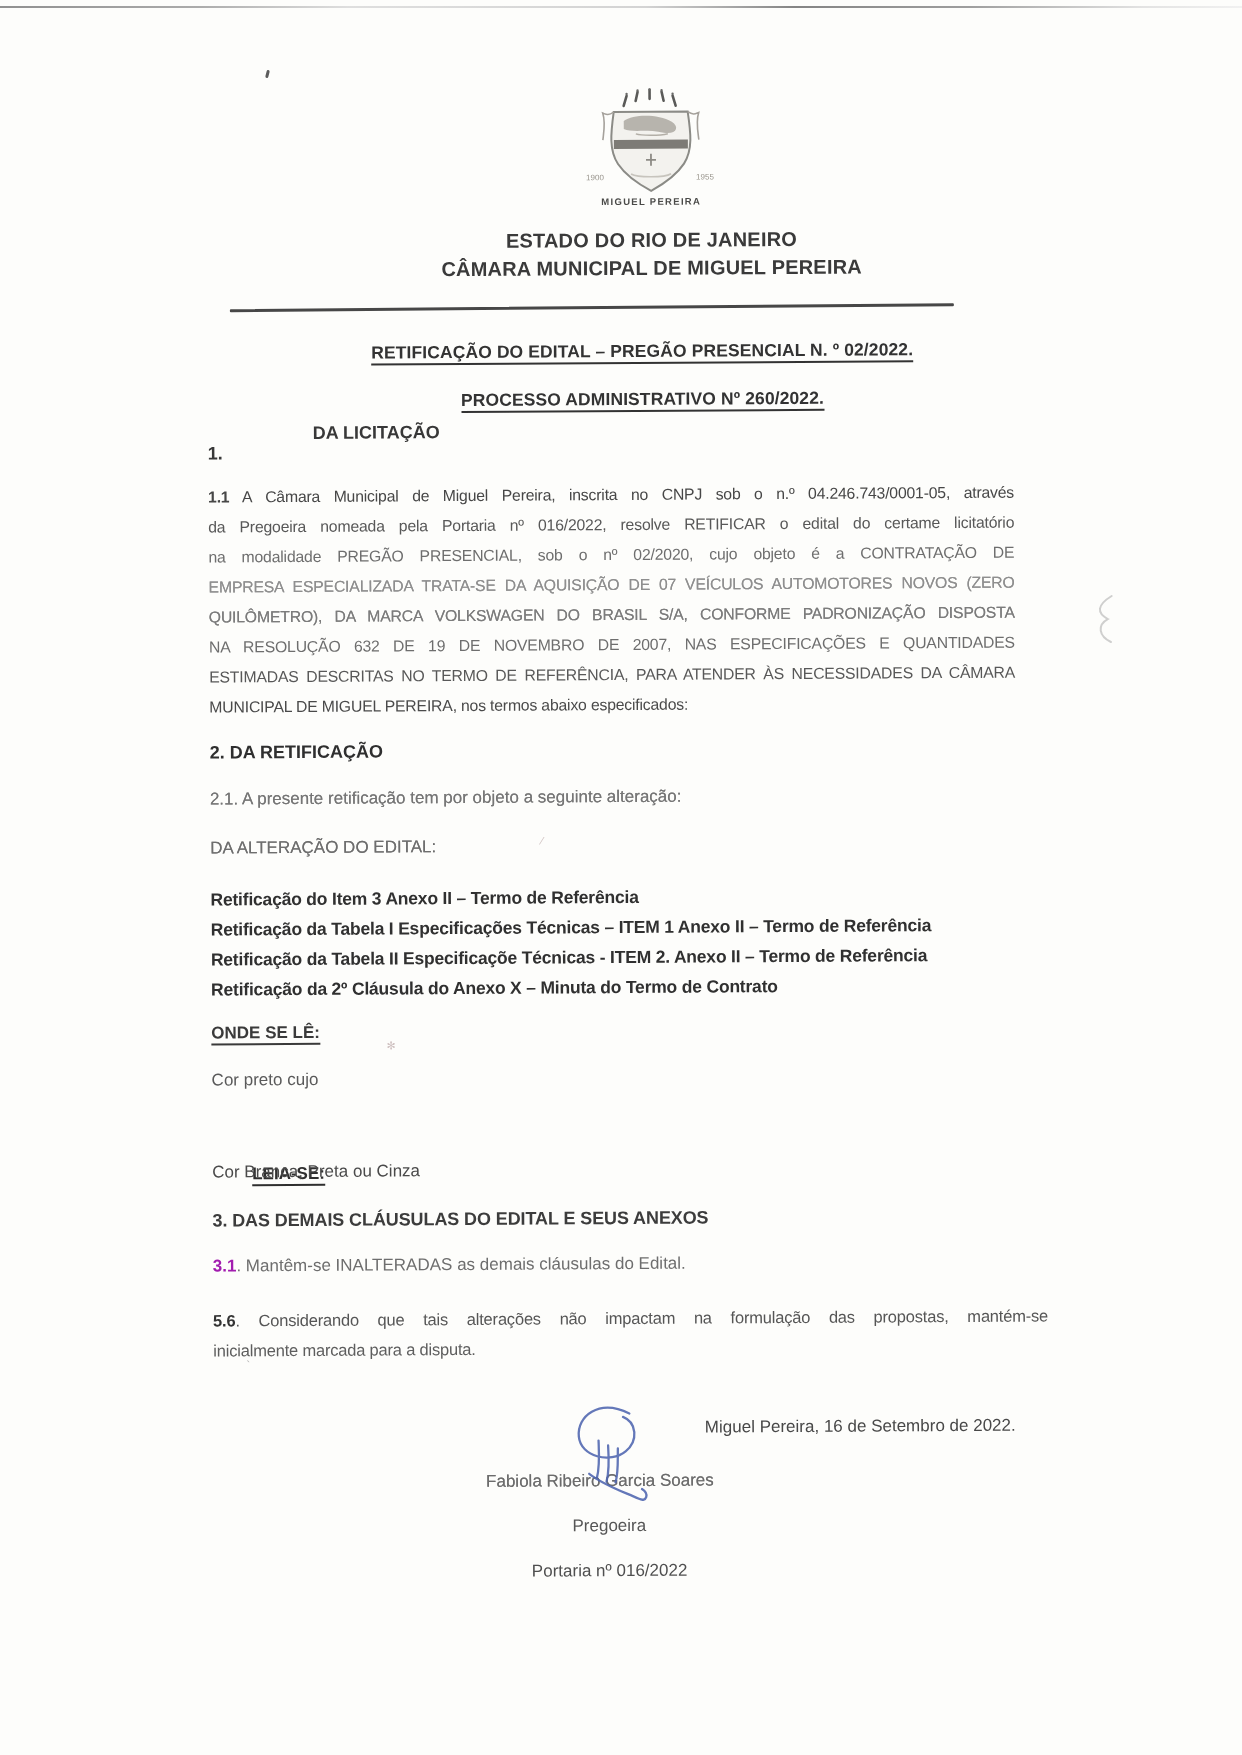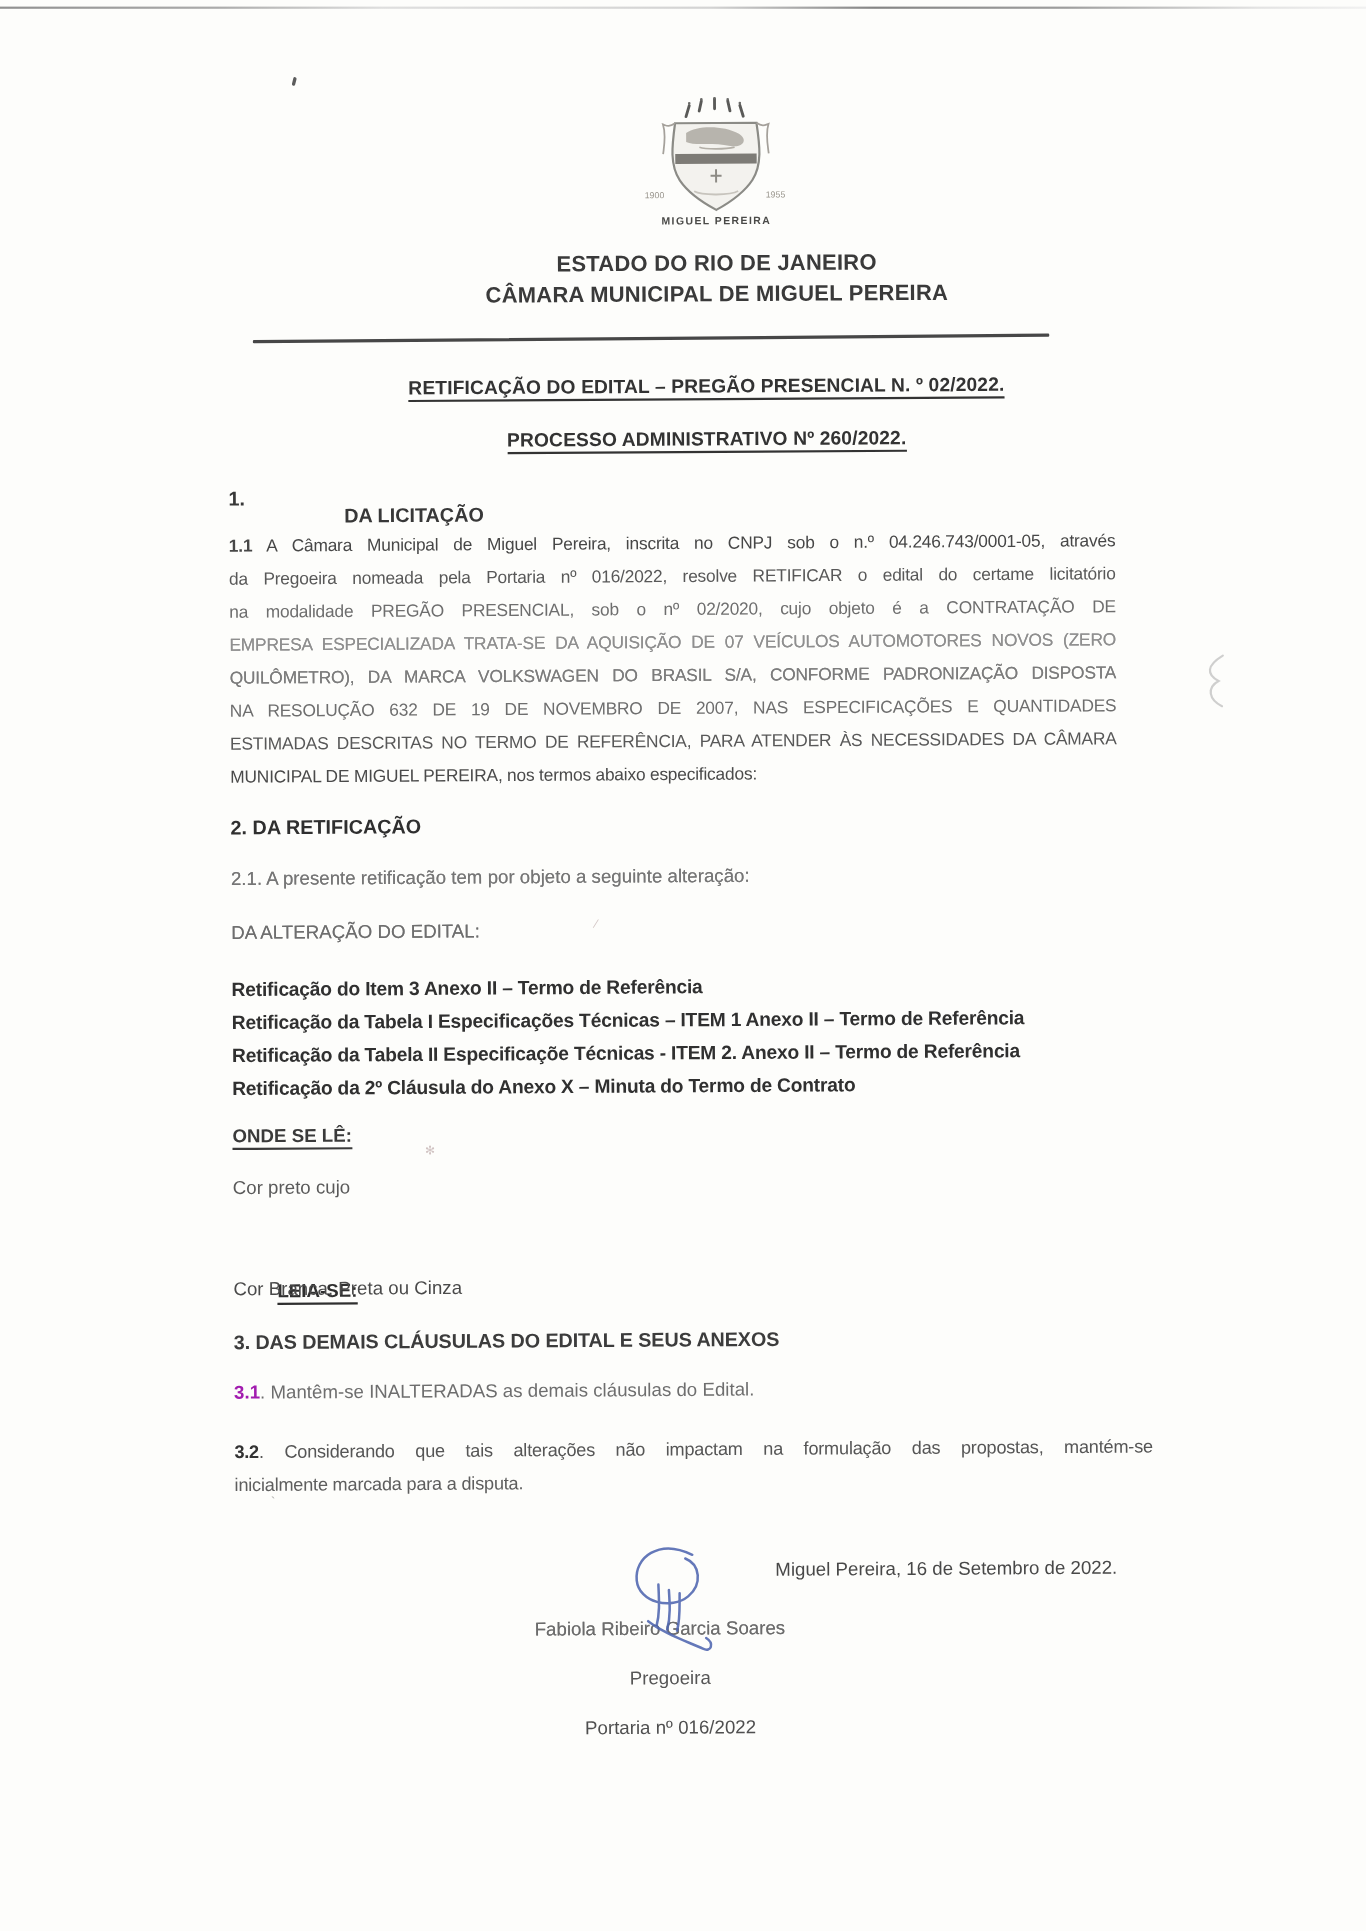--- a/index.html
+++ b/index.html
@@ -77,21 +77,21 @@
     <div class="rule"></div>
 
     <div class="cx" style="left:39px;top:341px;width:1202px;">
       <span class="title u">RETIFICAÇÃO DO EDITAL – PREGÃO PRESENCIAL N. º 02/2022.</span>
     </div>
     <div class="cx" style="left:39px;top:389px;width:1202px;">
       <span class="title u">PROCESSO ADMINISTRATIVO Nº 260/2022.</span>
     </div>
 
     <div class="abs h1" style="left:205px;top:441px;">1.</div>
-    <div class="abs h1" style="left:310px;top:457px;">DA LICITAÇÃO</div>
+    <div class="abs h1" style="left:310px;top:421px;">DA LICITAÇÃO</div>
 
     <div class="abs para" style="left:205px;top:480px;width:806px;">
       <div class="line just" style="color:#474747;">
         <span class="b">1.1</span>
         <span>A Câmara Municipal de Miguel  Pereira,  inscrita no CNPJ sob o n.º 04.246.743/0001-05, através</span>
       </div>
       <div class="line just f-dim">da Pregoeira nomeada pela Portaria nº 016/2022, resolve RETIFICAR o edital do certame licitatório</div>
       <div class="line just f-soft">na modalidade PREGÃO PRESENCIAL, sob o nº 02/2020, cujo objeto é a CONTRATAÇÃO DE</div>
       <div class="line just f-light">EMPRESA ESPECIALIZADA TRATA-SE DA AQUISIÇÃO DE 07 VEÍCULOS AUTOMOTORES NOVOS (ZERO</div>
       <div class="line just f-mid">QUILÔMETRO), DA MARCA VOLKSWAGEN DO BRASIL S/A, CONFORME PADRONIZAÇÃO DISPOSTA</div>
@@ -124,21 +124,21 @@
     <div class="abs txt17" style="left:205px;top:1160px;color:#4a4a4a;">Cor Branca, Preta ou Cinza</div>
 
     <div class="abs h1" style="left:205px;top:1208px;color:#3c3c3c;letter-spacing:-0.1px;">3. DAS DEMAIS CLÁUSULAS DO EDITAL E SEUS ANEXOS</div>
 
     <div class="abs txt17" style="left:205px;top:1254px;">
       <span class="b" style="color:#a21caf;">3.1</span><span style="color:#6e6e6e;">. Mantêm-se INALTERADAS as demais cláusulas do Edital.</span>
     </div>
 
     <div class="abs" style="left:205px;top:1303px;width:835px;font-size:16.5px;letter-spacing:-0.2px;line-height:30px;">
       <div class="line just">
-        <span class="b" style="color:#333;">3.2</span><span style="color:#565656;">. Considerando que tais alterações não impactam na formulação das propostas, mantém-se</span>
+        <span class="b" style="color:#333;">5.6</span><span style="color:#565656;">. Considerando que tais alterações não impactam na formulação das propostas, mantém-se</span>
       </div>
       <div class="line" style="color:#5e5e5e;">inicialmente marcada para a disputa.</div>
     </div>
     <div class="speck-tick">`</div>
 
     <svg class="abs" style="left:1088px;top:596px;" width="30" height="52" viewBox="0 0 30 52">
       <path d="M20 3 C5 12 5 20 16 26 C5 32 7 43 19 49" stroke="#a9a9a9" stroke-width="2" fill="none" opacity="0.55" stroke-linecap="round"></path>
     </svg>
 
     <div class="abs txt17" style="left:205px;top:1418px;width:802px;text-align:right;color:#484848;">Miguel Pereira, 16 de Setembro de 2022.</div>

